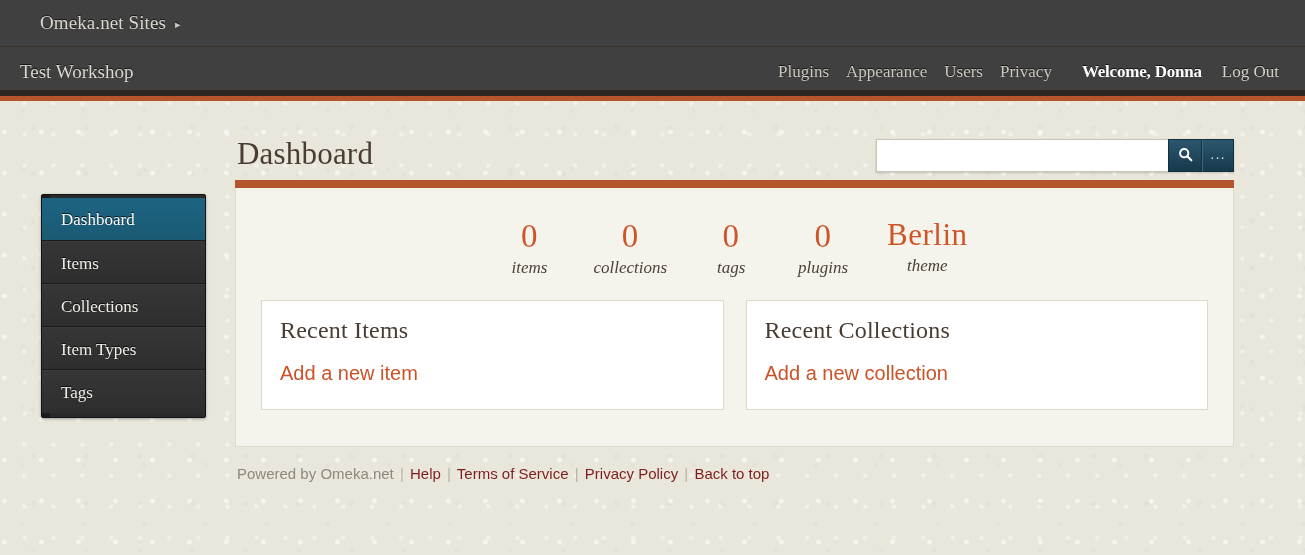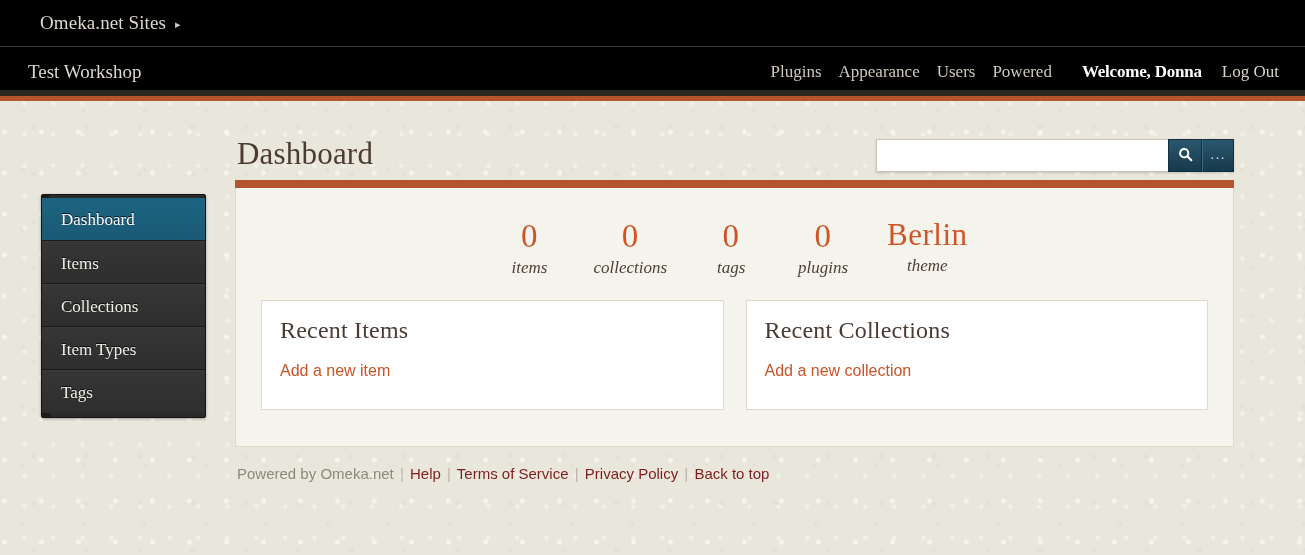--- a/index.html
+++ b/index.html
@@ -17,21 +17,21 @@
       radial-gradient(circle at 84% 34%, rgba(255,255,255,.4) 0 1.5px, transparent 3px),
       radial-gradient(circle at 37% 88%, rgba(0,0,0,.02) 0 1.5px, transparent 3px);
     background-size: 37px 41px, 53px 47px, 29px 31px, 61px 59px;
     font-family: "Liberation Serif", serif;
     color: #463b33;
     -webkit-font-smoothing: antialiased;
   }
 
   
   .site-header {
-    background: #000000;
+    background: #404040;
     border-bottom: 5px solid #b4552e;
     box-shadow: inset 0 -6px 0 0 #2d2721;
   }
   .topbar {
     height: 47px;
     display: flex;
     align-items: center;
     justify-content: space-between;
     padding: 0 30px 0 40px;
     border-bottom: 1px solid #3e362e;
@@ -65,21 +65,21 @@
     text-decoration: none;
     text-shadow: 0 -1px 0 rgba(0,0,0,.7);
     cursor: pointer;
   }
 
   .subbar {
     height: 49px;
     display: flex;
     align-items: center;
     justify-content: space-between;
-    padding: 0 26px 0 28px;
+    padding: 0 26px 0 20px;
     box-sizing: border-box;
   }
   .workshop-title {
     color: #ddd8cf;
     font-size: 19px;
     text-shadow: 0 -1px 0 rgba(0,0,0,.75);
     cursor: pointer;
   }
   .admin-nav {
     display: flex;
@@ -276,21 +276,21 @@
   }
   .card-title {
     font-size: 24px;
     color: #4a3c33;
     font-weight: normal;
     margin: 0 0 18px 0;
     letter-spacing: .2px;
   }
   .card-link {
     font-family: "Liberation Sans", sans-serif;
-    font-size: 16px;
+    font-size: 20px;
     color: #ca5328;
     text-decoration: none;
     cursor: pointer;
   }
 
   
   .footer {
     font-family: "Liberation Sans", sans-serif;
     font-size: 15px;
     color: #8d887c;
@@ -314,21 +314,21 @@
       <span class="brand-caret">▸</span>
     </div>
   </div>
 
   <div class="subbar">
     <div class="workshop-title">Test Workshop</div>
     <div class="admin-nav">
       <a>Plugins</a>
       <a>Appearance</a>
       <a>Users</a>
-      <a>Powered</a>
+      <a>Privacy</a>
       <a class="welcome">Welcome, Donna</a>
       <a class="logout">Log Out</a>
     </div>
   </div>
 
 </div>
 
 <div class="page">
 
   <nav class="sidebar">

